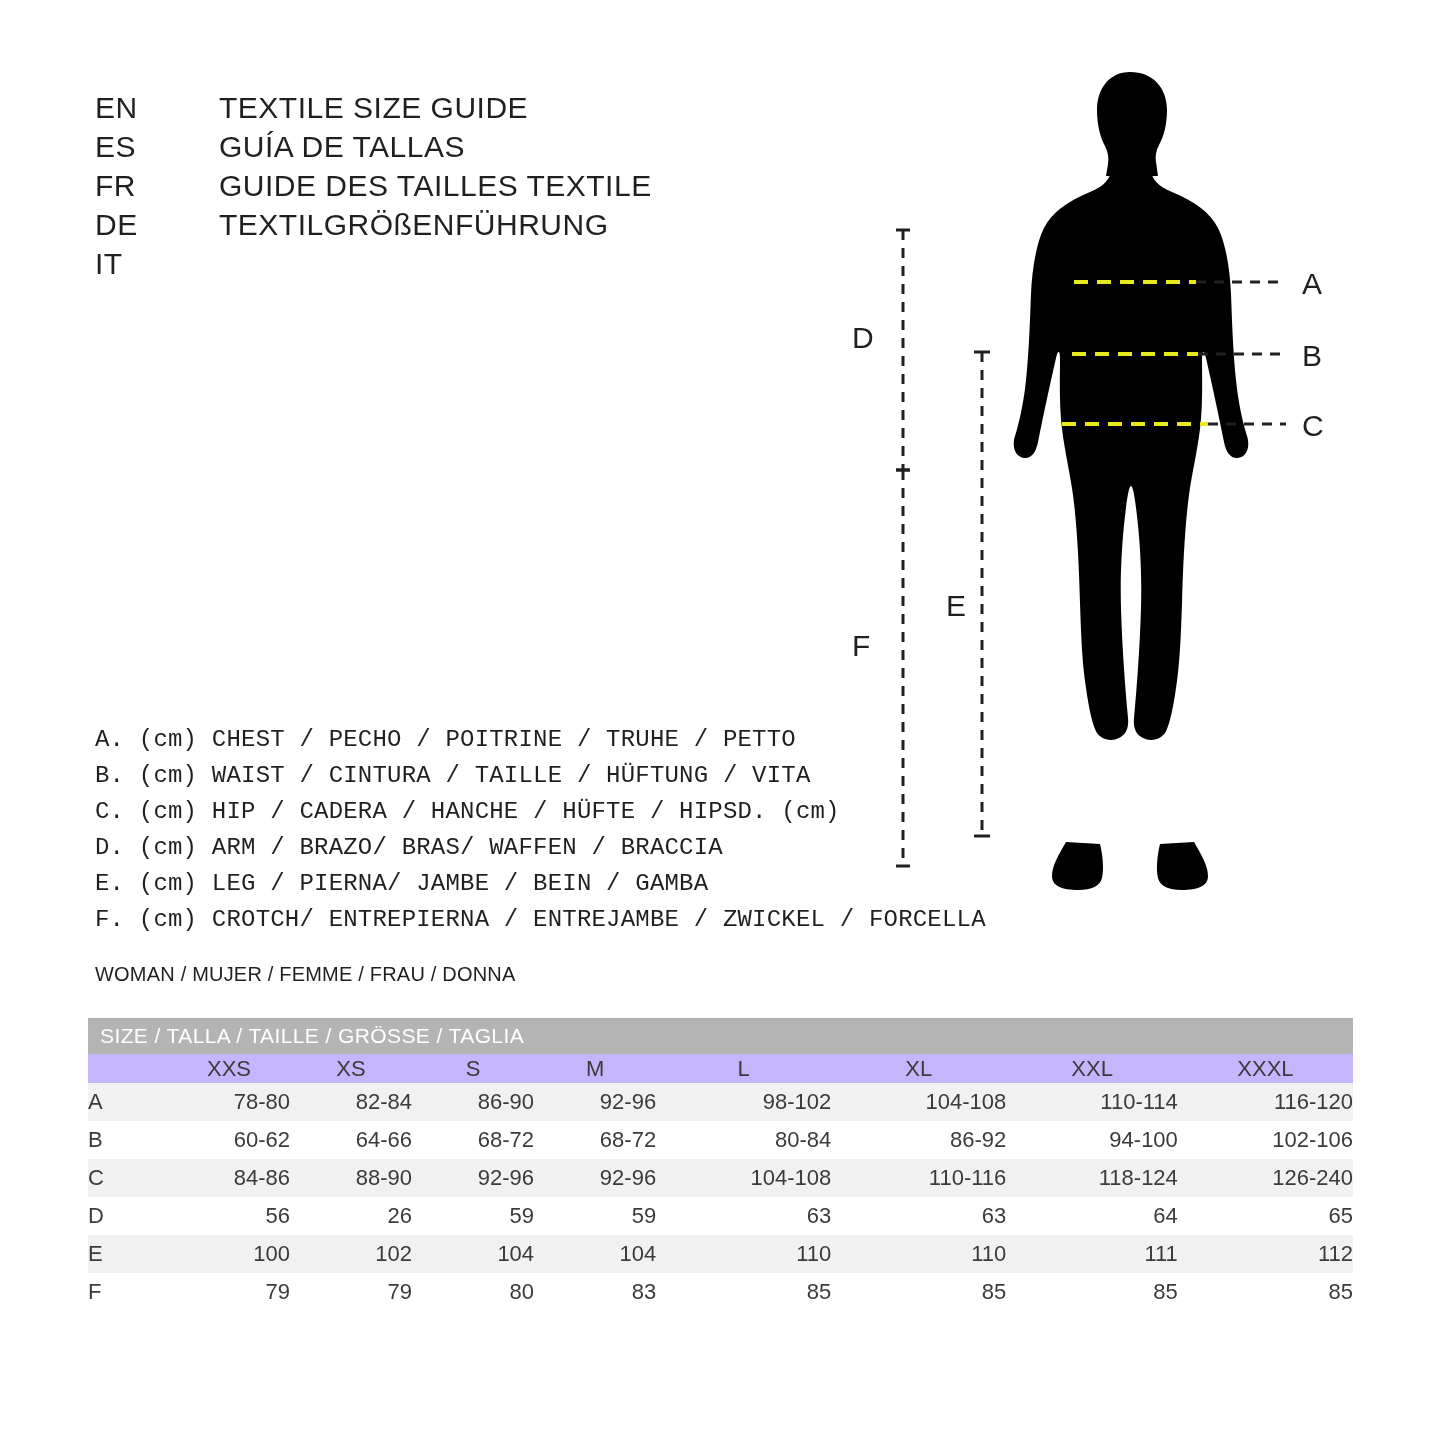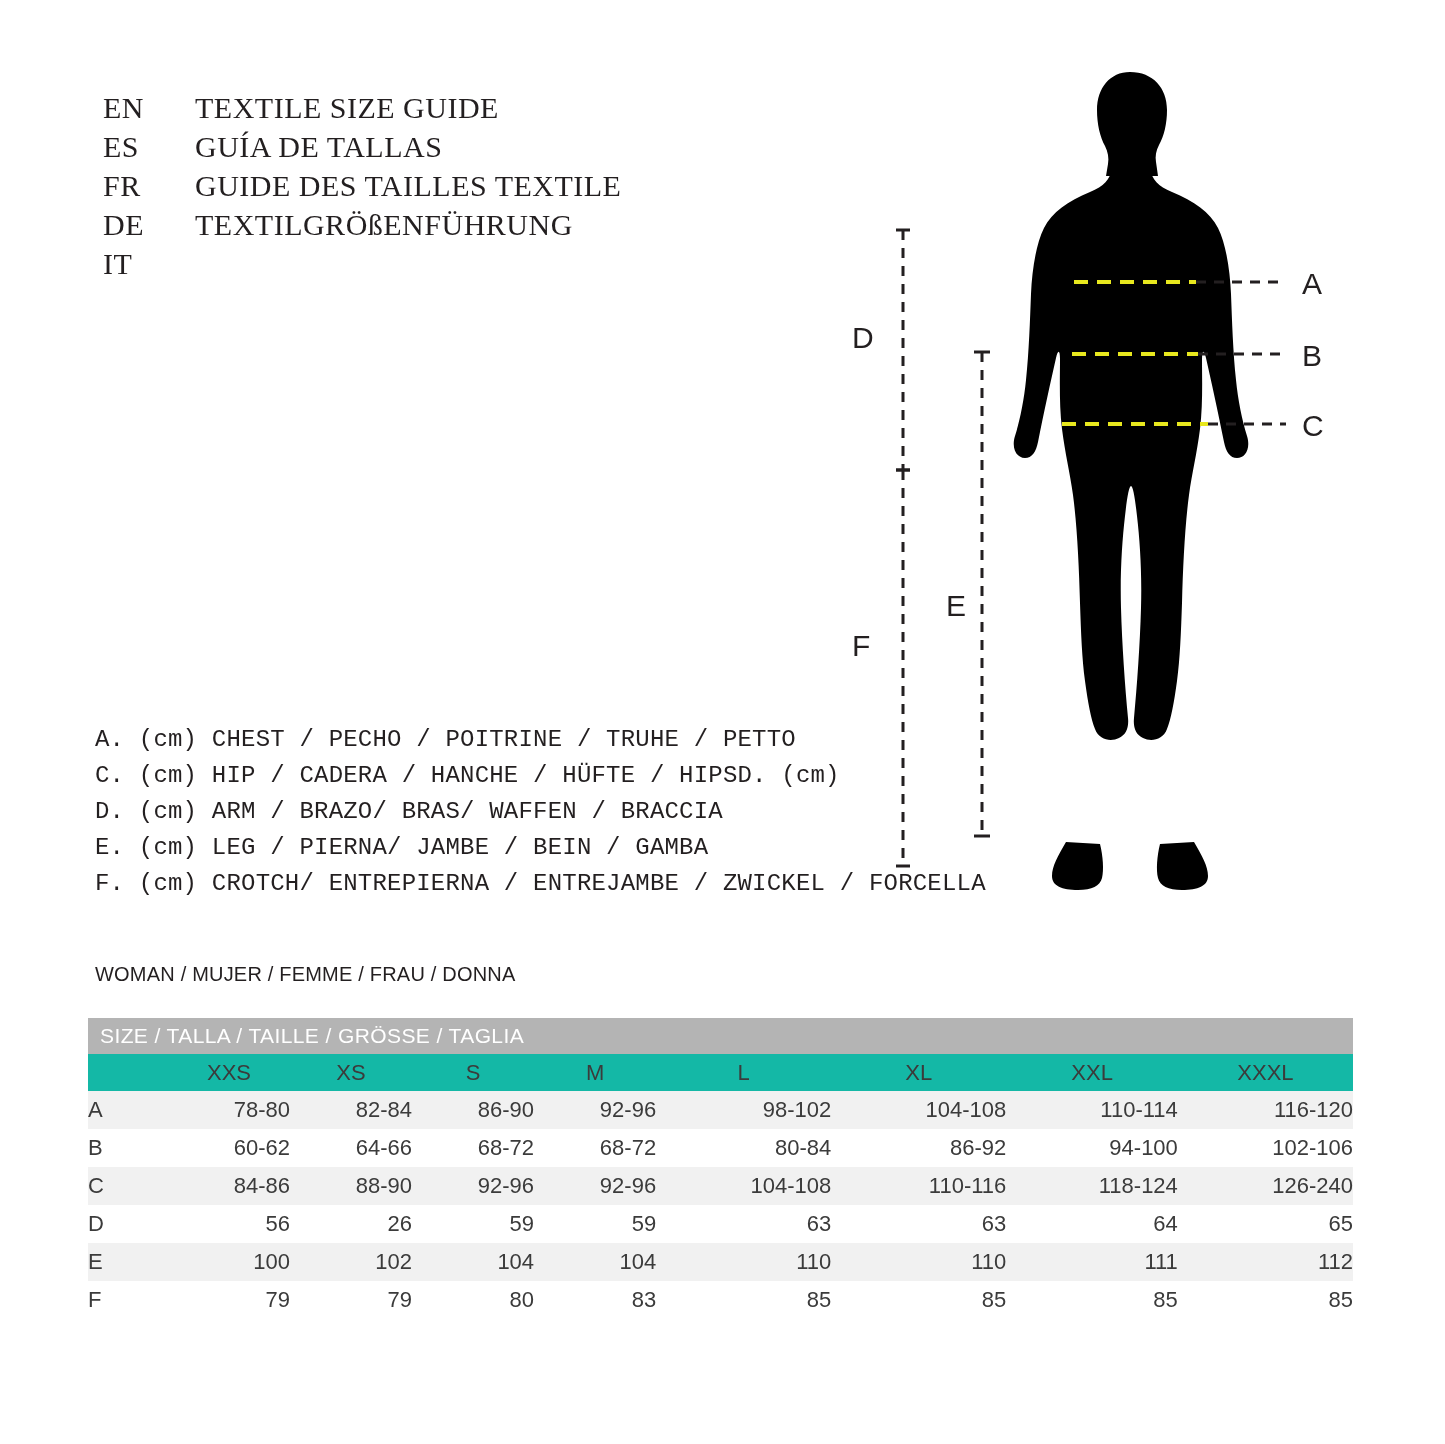--- a/index.html
+++ b/index.html
@@ -12,38 +12,37 @@
     height: 1444px;
     font-family: "Liberation Sans", sans-serif;
     color: #231f20;
     position: relative;
     overflow: hidden;
   }
 
   
   .titles {
     position: absolute;
-    left: 103px;
+    left: 95px;
     top: 88px;
     width: 700px;
-    font-family: Liberation Serif, serif;
   }
   .title-row {
     display: flex;
     align-items: baseline;
     font-size: 30px;
     letter-spacing: 0.5px;
     line-height: 39px;
     white-space: nowrap;
   }
   .title-lang {
     width: 92px;
     flex: 0 0 92px;
   }
-  .title-text { flex: 1 1 auto; }
+  .title-text { flex: 1 1 auto; margin-left: 32px; }
 
   
   .legend {
     position: absolute;
     left: 95px;
     top: 722px;
     width: 830px;
   }
   .legend-row {
     font-size: 24px;
@@ -80,25 +79,25 @@
   .banner-row td {
     background: #b4b4b4;
     color: #ffffff;
     font-size: 21px;
     text-align: left;
     padding-left: 12px;
     letter-spacing: 0.4px;
     height: 36px;
   }
   .head-row td {
-    background: #14b8a6;
+    background: #c4b5fd;
     text-align: center;
     font-size: 22px;
     color: #3b3b3b;
-    height: 37px;
+    height: 29px;
   }
   .data-row td {
     text-align: right;
     height: 38px;
   }
   .data-row.shade td { background: #f1f1f1; }
   .data-row.plain td { background: #ffffff; }
   .row-label {
     text-align: left !important;
     padding-left: 12px;
@@ -228,20 +227,21 @@
       <path d="M66 410 h14"></path>
       <line x1="73" y1="410" x2="73" y2="806" stroke-dasharray="10 8"></line>
       <path d="M66 806 h14"></path>
     </g>
     <text x="22" y="596" font-family="Liberation Sans, sans-serif" font-size="30" fill="#231f20">F</text>
   </svg>
 </div>
 
 <div class="legend">
   <div class="legend-row">A. (cm) CHEST / PECHO / POITRINE / TRUHE / PETTO</div>
+  <div class="legend-row">B. (cm) WAIST / CINTURA / TAILLE / HÜFTUNG / VITA</div>
   <div class="legend-row">C. (cm) HIP / CADERA / HANCHE / HÜFTE / HIPSD. (cm)</div>
   <div class="legend-row">D. (cm) ARM / BRAZO/ BRAS/ WAFFEN / BRACCIA</div>
   <div class="legend-row">E. (cm) LEG / PIERNA/ JAMBE / BEIN / GAMBA</div>
   <div class="legend-row">F. (cm) CROTCH/ ENTREPIERNA / ENTREJAMBE / ZWICKEL / FORCELLA</div>
 </div>
 
 <div class="gender-label">WOMAN / MUJER / FEMME / FRAU / DONNA</div>
 
 <table class="size-table">
   <tbody>

